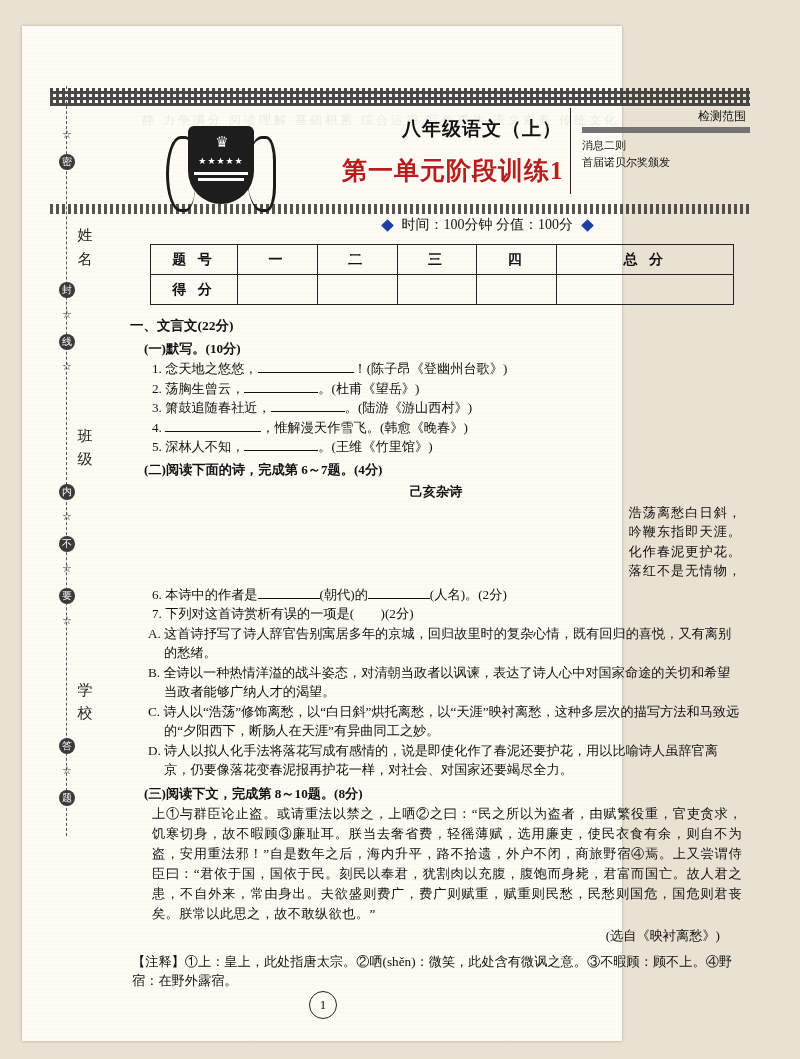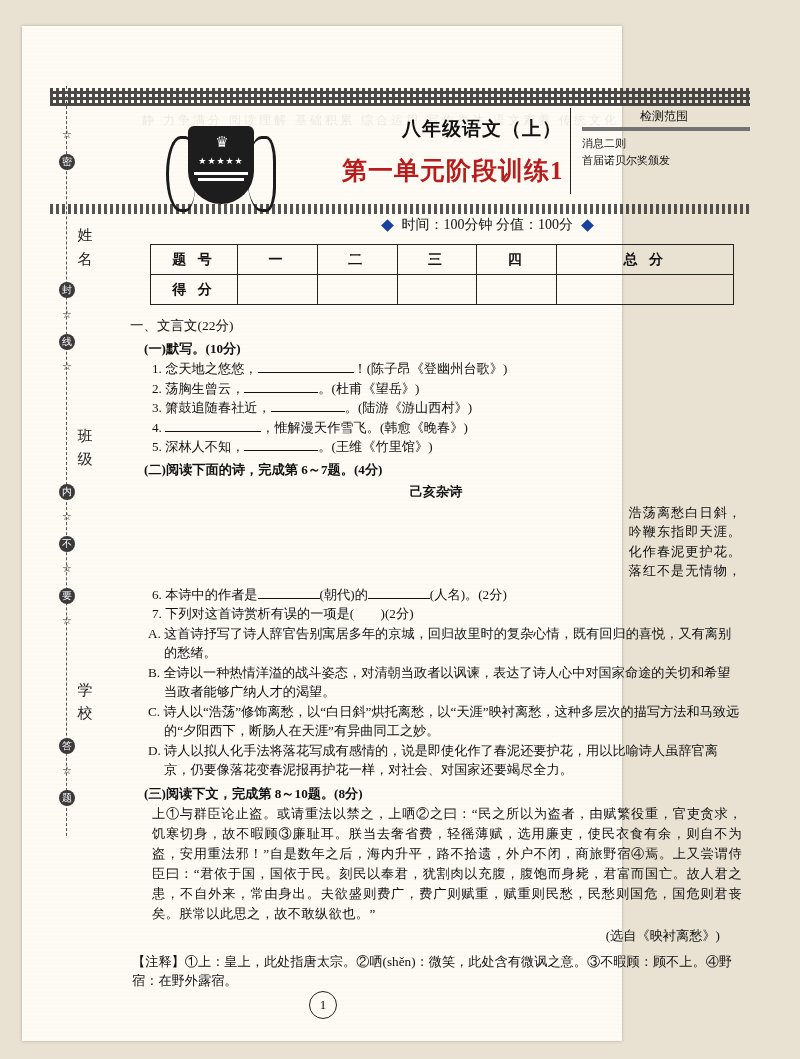--- a/index.html
+++ b/index.html
@@ -97,22 +97,22 @@
     letter-spacing:1px;
   }
   .maintitle{
     position:absolute;left:320px;top:128px;font-size:25px;font-weight:bold;color:#b91c1c;
     letter-spacing:1px;
   }
   .scope{
     position:absolute;left:560px;top:82px;width:168px;
   }
   .scope .hdr{
-    font-size:12px;color:#111;text-align:center;padding-right:4px;
-    border-bottom:4px solid #737373;padding-bottom:2px;margin-bottom:4px;
+    font-size:12px;color:#111;text-align:right;padding-right:4px;
+    border-bottom:6px solid #737373;padding-bottom:2px;margin-bottom:4px;
   }
   .scope .ln{font-size:11px;color:#111;line-height:17px;}
   .scope .vrule{
     position:absolute;left:-12px;top:0;width:0;height:86px;border-left:1px solid #222;
   }
 
   .timeline{
     position:absolute;left:250px;top:190px;width:330px;text-align:right;
     font-size:14px;color:#111;
   }
@@ -129,21 +129,21 @@
     border:1px solid #222;height:27px;text-align:center;font-size:14px;color:#111;
     font-weight:bold;letter-spacing:4px;
   }
   table.score td.first{width:84px;}
 
   
   .body{
     position:absolute;left:108px;top:288px;width:612px;
     font-size:13.2px;line-height:19.5px;color:#111;
   }
-  .body .h1{font-weight:normal;font-size:13.5px;margin:2px 0 1px;}
+  .body .h1{font-weight:bold;font-size:13.5px;margin:2px 0 1px;}
   .body .h2{font-weight:bold;margin:3px 0 1px;padding-left:14px;}
   .body .li{padding-left:22px;}
   .body .opt{padding-left:34px;text-indent:-16px;}
   .u{display:inline-block;border-bottom:1px solid #111;}
   .u90{width:96px;}
   .u70{width:74px;}
   .u60{width:62px;}
   .poemtitle{text-align:center;font-weight:bold;margin:3px 0 1px;}
   .poemline{text-align:right;letter-spacing:1px;}
   .classical{

